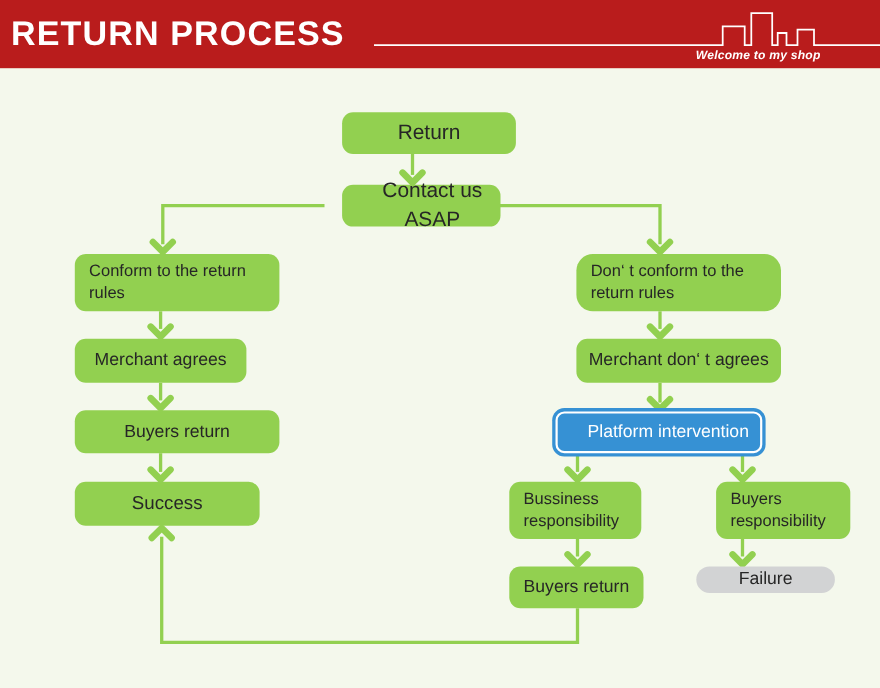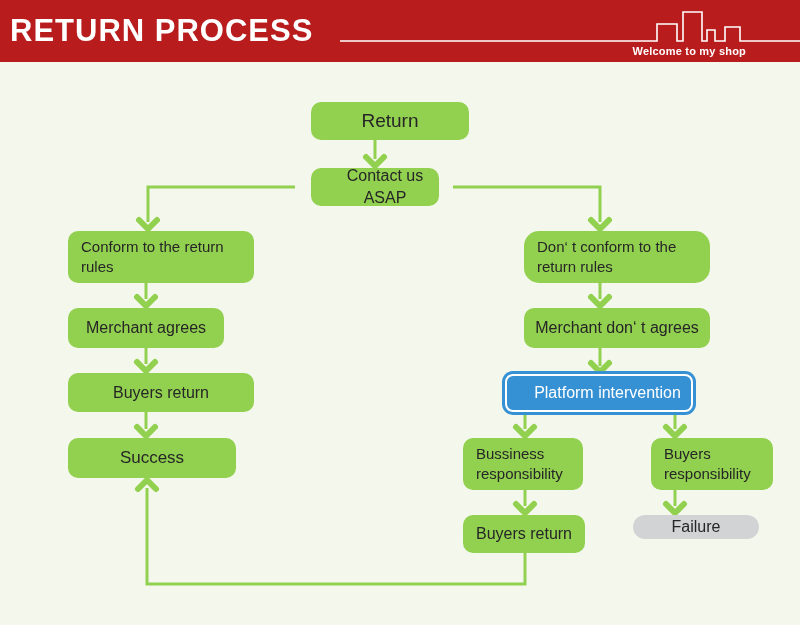--- a/index.html
+++ b/index.html
@@ -16,21 +16,21 @@
     background:#b91c1c;
   }
   .header-title{
     position:absolute;left:10px;top:13px;
     font-size:31px;font-weight:bold;color:#ffffff;
     letter-spacing:1px;white-space:nowrap;
   }
   .header-deco{position:absolute;left:0;top:0;}
   .header-tagline{
     position:absolute;right:54px;top:45px;
-    font-size:11px;color:#ffffff;font-weight:bold;letter-spacing:0.2px;
+    font-size:11px;color:#ffffff;font-weight:bold;letter-spacing:0.2px;font-style:italic;
   }
   
   .node{
     position:absolute;
     border-radius:10px;
     display:flex;align-items:center;justify-content:center;
     color:#262626;
     box-sizing:border-box;
     text-align:center;
     line-height:1.35;
@@ -39,21 +39,21 @@
   .gray{background:#d2d3d4;}
   .blue{
     background:#3691d4;color:#ffffff;
     border:2px solid #ffffff;border-radius:8px;
     box-shadow:0 0 0 3px #3691d4;
     padding-left:17px;
   }
   .left-text{justify-content:flex-start;text-align:left;padding:14px 13px;}
 
   .pos-return          {left:295px;top:102px;width:158px;height:38px;font-size:19px;}
-  .pos-contact         {left:295px;top:168px;width:128px;height:38px;font-size:16px;padding-left:20px;}
+  .pos-contact         {left:295px;top:168px;width:144px;height:38px;font-size:19px;padding-left:20px;}
   .pos-conform         {left:52px; top:231px;width:186px;height:52px;font-size:15px;}
   .pos-merchant-agrees {left:52px; top:308px;width:156px;height:40px;font-size:16px;}
   .pos-buyers-return-l {left:52px; top:373px;width:186px;height:39px;font-size:16px;}
   .pos-success         {left:52px; top:438px;width:168px;height:40px;font-size:17px;}
   .pos-dont-conform    {left:508px;top:231px;width:186px;height:52px;font-size:15px;border-radius:15px;}
   .pos-merchant-dont   {left:508px;top:308px;width:186px;height:40px;font-size:16px;}
   .pos-platform        {left:505px;top:374px;width:188px;height:38px;font-size:16px;}
   .pos-business-resp   {left:447px;top:438px;width:120px;height:52px;font-size:15px;}
   .pos-buyers-resp     {left:635px;top:438px;width:122px;height:52px;font-size:15px;}
   .pos-buyers-return-b {left:447px;top:515px;width:122px;height:38px;font-size:16px;}

